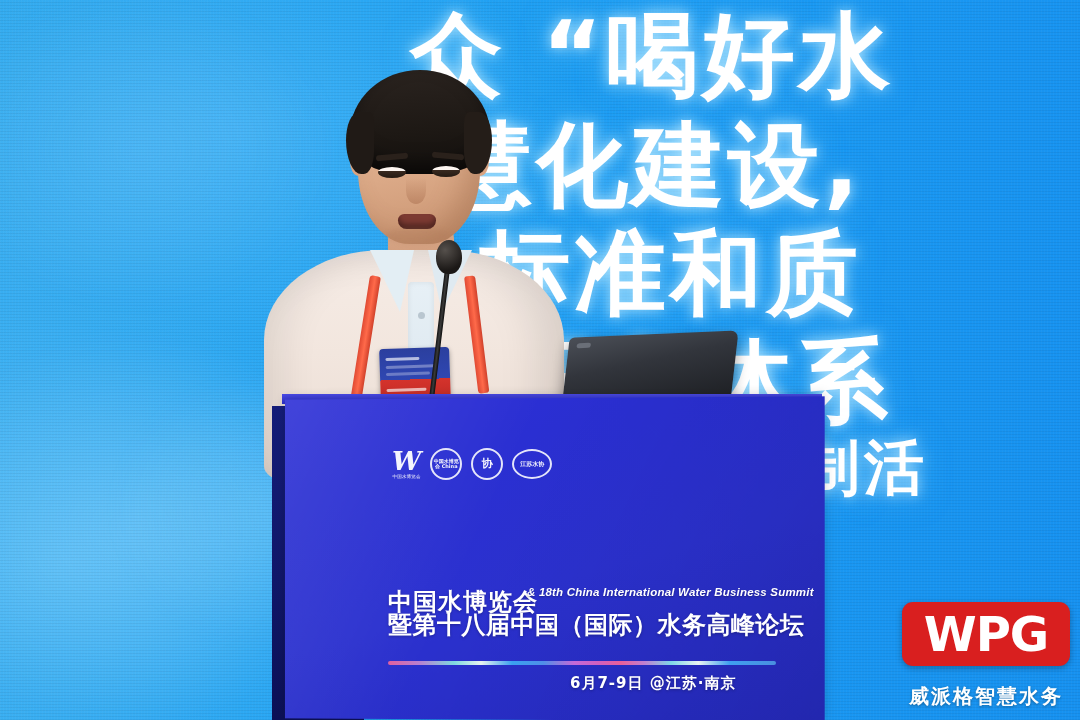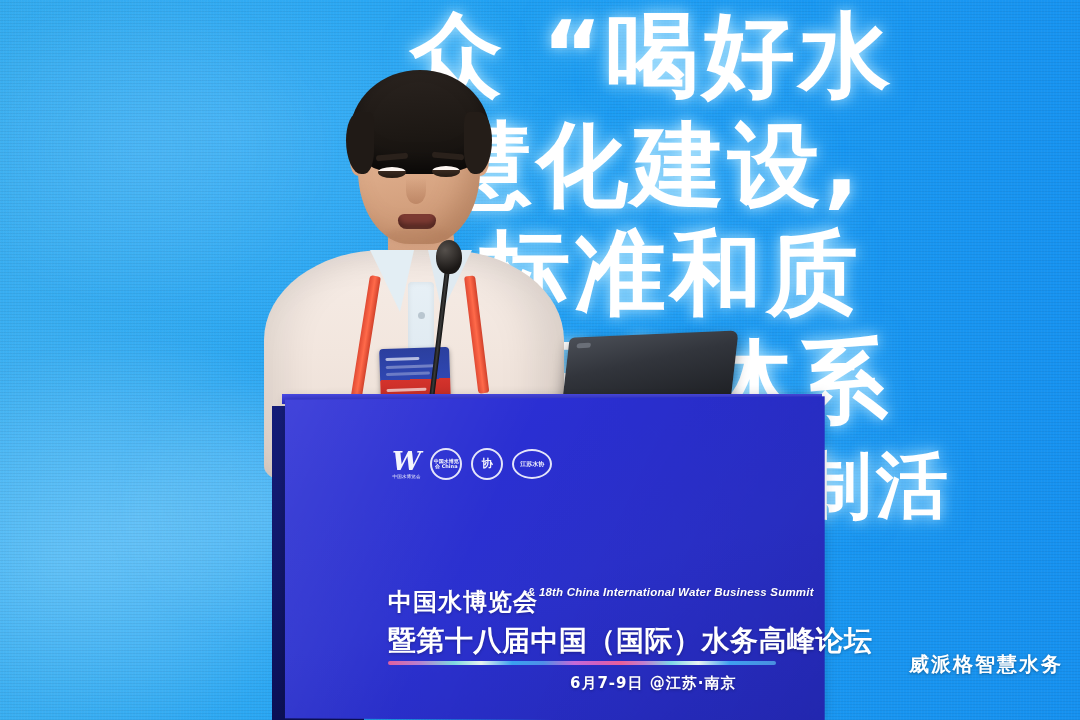--- a/index.html
+++ b/index.html
@@ -37,21 +37,21 @@
     pointer-events:none; }
   .sline { position:absolute; color:#ffffff; font-weight:700; white-space:nowrap;
     font-family:"DejaVu Sans","Liberation Sans",sans-serif;
     letter-spacing:4px;
     text-shadow:0 0 14px rgba(200,240,255,.85), 0 0 30px rgba(130,210,255,.55);
   }
   .l1 { left:410px; top:-6px;   font-size:92px; }
   .l2 { left:440px; top:104px;  font-size:92px; }
   .l3 { left:478px; top:212px;  font-size:92px; }
   .l4 { left:508px; top:320px;  font-size:92px; }
-  .l5 { left:800px; top:428px;  font-size:72px;margin-top:10px; }
+  .l5 { left:800px; top:428px;  font-size:60px; }
 
   
   .speaker { position:absolute; left:250px; top:50px; width:330px; height:380px; }
 
   .sp-neck { position:absolute; left:138px; top:175px; width:66px; height:70px;
     background:linear-gradient(180deg,#d9a98a,#c9916f); border-radius:14px; }
 
   .sp-shoulders { position:absolute; left:14px; top:200px; width:300px; height:230px;
     background:linear-gradient(180deg,#f6ece6 0%,#f2e6de 45%,#e9dbd2 100%);
     border-radius:120px 120px 20px 20px / 90px 90px 14px 14px;
@@ -173,22 +173,22 @@
   .yr2023::before { content:""; }
 
   
   .pod-cn1 { position:absolute; left:388px; top:586px; color:#fff; font-weight:700;
     font-size:24px; letter-spacing:1px; font-family:"DejaVu Sans","Liberation Sans",sans-serif;
     text-shadow:0 1px 3px rgba(0,0,0,.28); }
   .pod-en { position:absolute; left:527px; top:585px; color:#fff; line-height:1.28;
     font-size:11.5px; font-weight:700; font-style:italic;
     font-family:"Liberation Sans",sans-serif; letter-spacing:.2px;
     text-shadow:0 1px 2px rgba(0,0,0,.3); }
-  .pod-cn2 { position:absolute; left:388px; top:622px; color:#fff; font-weight:700;
-    font-size:28px; letter-spacing:.5px; font-family:"DejaVu Sans","Liberation Sans",sans-serif;
+  .pod-cn2 { position:absolute; left:388px; top:609px; color:#fff; font-weight:700;
+    font-size:24px; letter-spacing:.5px; font-family:"DejaVu Sans","Liberation Sans",sans-serif;
     text-shadow:0 1px 3px rgba(0,0,0,.28); }
 
   .gbar { position:absolute; left:388px; top:661px; width:388px; height:4px;
     border-radius:2px;
     background:linear-gradient(90deg,#e0609f 0%,#b87fd0 8%,#7fd8e0 17%,#e8f2f0 24%,
       #3aa0f0 32%,#4f8fe8 40%,#c46ad8 48%,#d060c0 54%,#e85f9a 60%,#c07fd0 66%,
       #7fd8e8 73%,#eaf4f2 80%,#3f9ff0 88%,#4a8fe0 100%); }
 
   .pod-date { position:absolute; left:570px; top:674px; color:#fff; font-weight:700;
     font-size:15px; letter-spacing:1px; font-family:"DejaVu Sans","Liberation Sans",sans-serif;
@@ -291,16 +291,19 @@
 
   <div class="pod-cn1">中国水博览会</div>
   <div class="pod-en">
     <div>&amp; 18th China International Water Business Summit</div>
   </div>
   <div class="pod-cn2">暨第十八届中国（国际）水务高峰论坛</div>
   <div class="gbar"></div>
   <div class="pod-date">6月7-9日 @江苏·南京</div>
 
   <div class="wpg">
+    <div class="wpg-box">
+      <span>WPG</span>
+    </div>
     <div class="wpg-sub">威派格智慧水务</div>
   </div>
 
 </div>
 
 </body></html>

